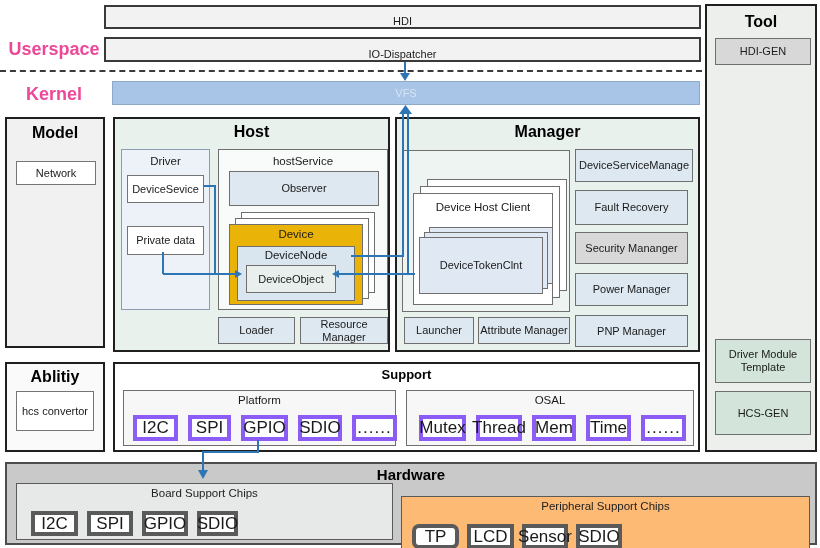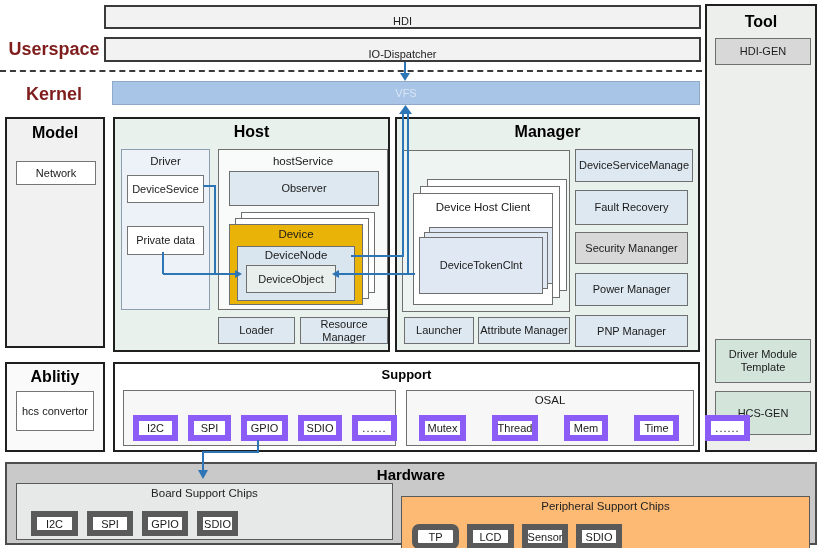--- a/index.html
+++ b/index.html
@@ -16,29 +16,29 @@
     background:#fff; color:#1a1a1a;
   }
   .cell.blue { background:var(--box-blue,#dde8f1); border-color:#6f6f6f; }
   .cell.gray { background:var(--box-gray,#d8d8d8); border-color:#6f6f6f; }
   .cell.mint { background:var(--tool-green,#d3e5da); border-color:#6f6f6f; }
   .title { position:absolute; left:0; right:0; text-align:center; font-weight:bold; font-size:16px; color:#000; }
   .title.sm { font-size:13px; }
   .boxlabel { position:absolute; left:0; right:0; text-align:center; font-size:11.5px; color:#1a1a1a; }
   .sheet { position:absolute; border:1px solid #6f6f6f; background:#fff; }
   .dots { color:#999; letter-spacing:1px; }
-  .biglabel { position:absolute; font-weight:bold; font-size:18px; color:#7f1d1d; text-align:center; }
+  .biglabel { position:absolute; font-weight:bold; font-size:18px; color:#ec4899; text-align:center; }
   .dashline { position:absolute; border-top:2px dashed #3a3a3a; height:0; }
   .stripbox { position:absolute; display:flex; align-items:flex-end; justify-content:center;
     background:#f2f2f2; border:2px solid #3a3a3a; font-size:11px; color:#1a1a1a; }
   #vfs { position:absolute; display:flex; align-items:center; justify-content:center;
     background:var(--vfs-fill,#a8c4e6); border:1px solid #8fa9c9; font-size:11px; color:#d9e4f4; }
   .chiprow { position:absolute; display:flex; }
-  .chip { display:flex; align-items:center; justify-content:center; font-size:11px;
-    background:#fff; border:6px solid #8b5cf6; color:#1a1a1a; height:26px; }
+  .chip { display:flex; align-items:center; justify-content:center; font-size:17px;
+    background:#fff; border:4px solid #8b5cf6; color:#1a1a1a; height:26px; }
   svg.arrows { position:absolute; left:0; top:0; z-index:60; pointer-events:none; }
   .arrow { stroke:var(--accent-blue,#2e75b6); stroke-width:2; fill:none; }
   .ahead { fill:var(--accent-blue,#2e75b6); stroke:none; }
 </style>
 </head>
 <body>
 
 <div id="stage">
 
   <div class="biglabel" style="left:6px; top:39px; width:96px;">Userspace</div>
@@ -131,32 +131,33 @@
 
   <div class="panel" style="left:5px; top:362px; width:100px; height:90px; background:#fafafa;">
     <div class="title" style="top:4px;">Ablitiy</div>
     <div class="cell" style="left:9px; top:27px; width:78px; height:40px;">hcs convertor</div>
   </div>
 
   <div class="panel" style="left:113px; top:362px; width:587px; height:90px; background:#fff;">
     <div class="title sm" style="top:3px;">Support</div>
 
     <div class="sub" style="left:8px; top:26px; width:273px; height:56px; background:#f7f7f7;">
+      <div class="boxlabel" style="top:3px;">Platform</div>
       <div class="chiprow" style="left:9px; top:24px; gap:10px;">
         <div class="chip" style="width:45px;">I2C</div>
         <div class="chip" style="width:43px;">SPI</div>
         <div class="chip" style="width:47px;">GPIO</div>
         <div class="chip" style="width:44px;">SDIO</div>
         <div class="chip dots" style="width:45px;">......</div>
       </div>
     </div>
 
     <div class="sub" style="left:291px; top:26px; width:288px; height:56px; background:#f7f7f7;">
       <div class="boxlabel" style="top:3px;">OSAL</div>
-      <div class="chiprow" style="left:12px; top:24px; gap:26px;">
+      <div class="chiprow" style="left:12px; top:24px; gap:10px;">
         <div class="chip" style="width:47px;">Mutex</div>
         <div class="chip" style="width:46px;">Thread</div>
         <div class="chip" style="width:44px;">Mem</div>
         <div class="chip" style="width:45px;">Time</div>
         <div class="chip dots" style="width:45px;">......</div>
       </div>
     </div>
   </div>
 
   <div class="panel" style="left:5px; top:462px; width:812px; height:83px; background:var(--hardware-gray,#c9c9c9); border-color:#4d4d4d;">

